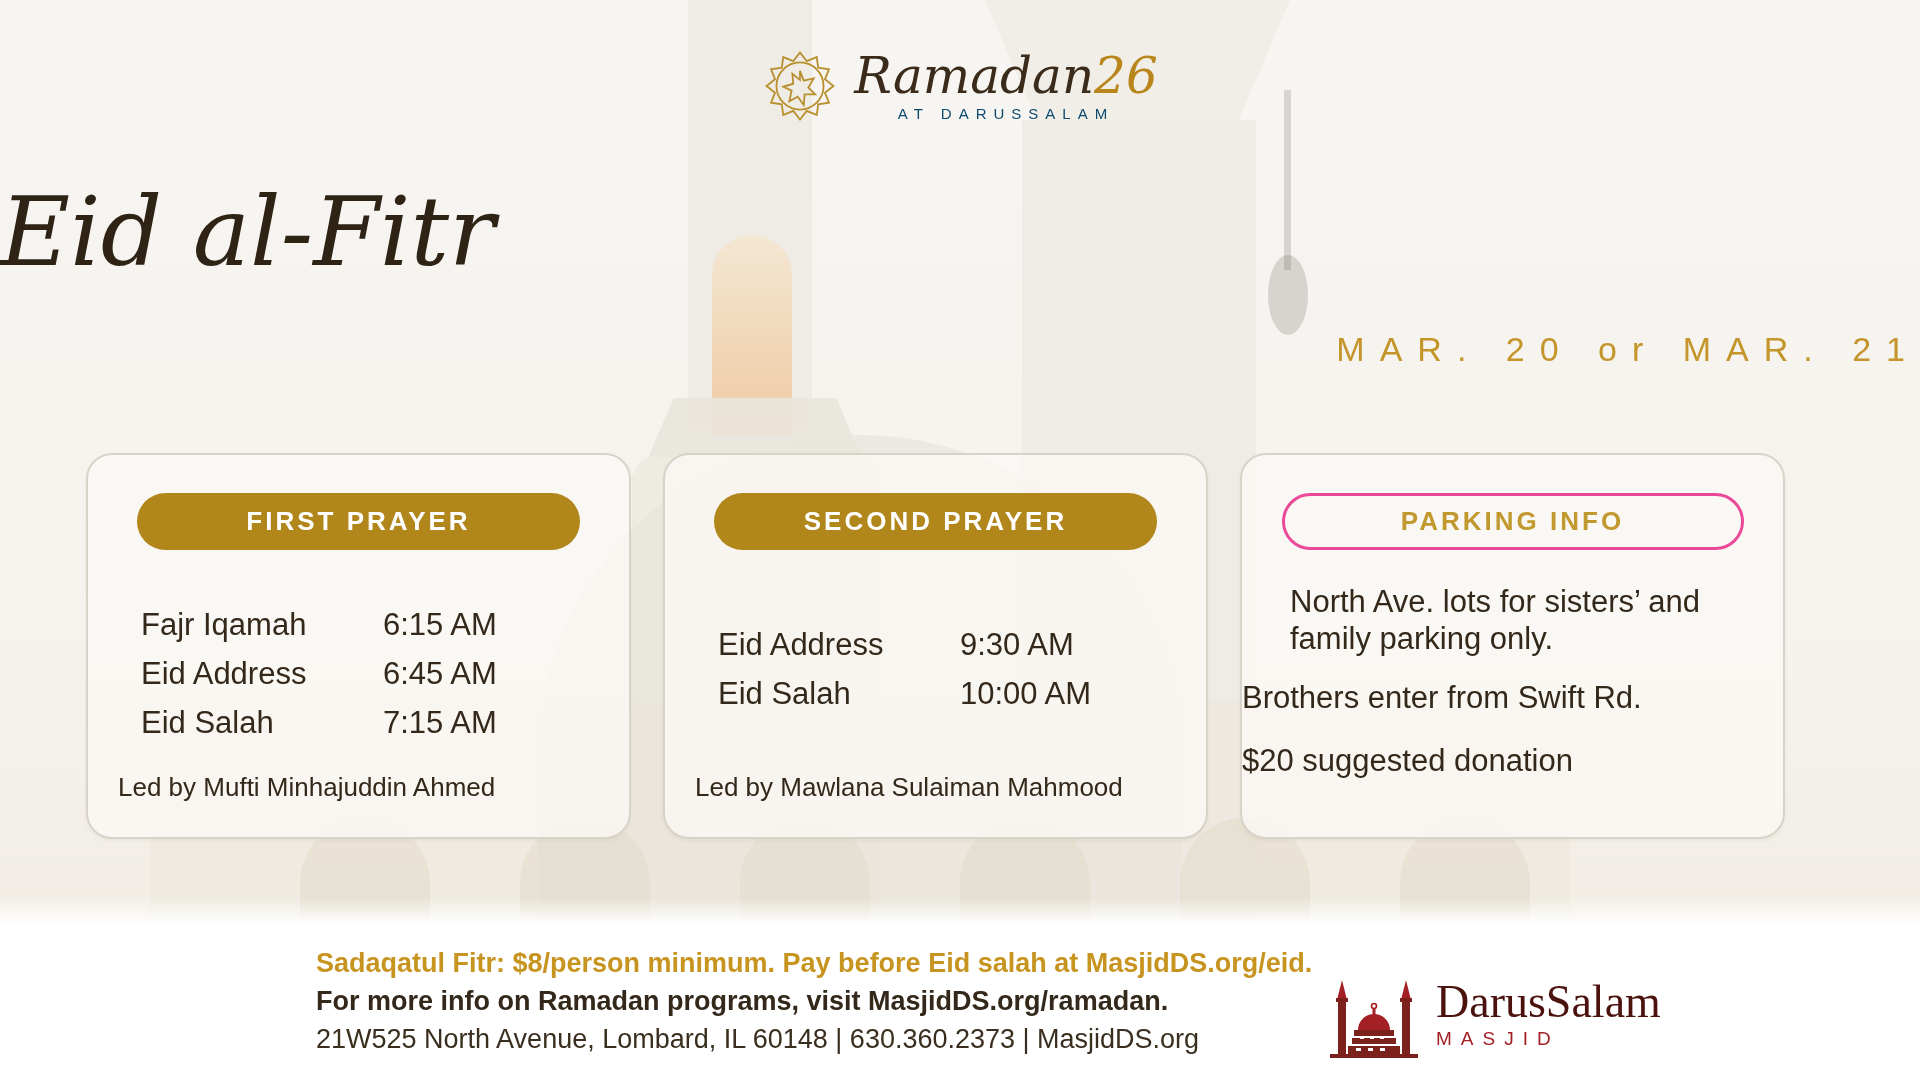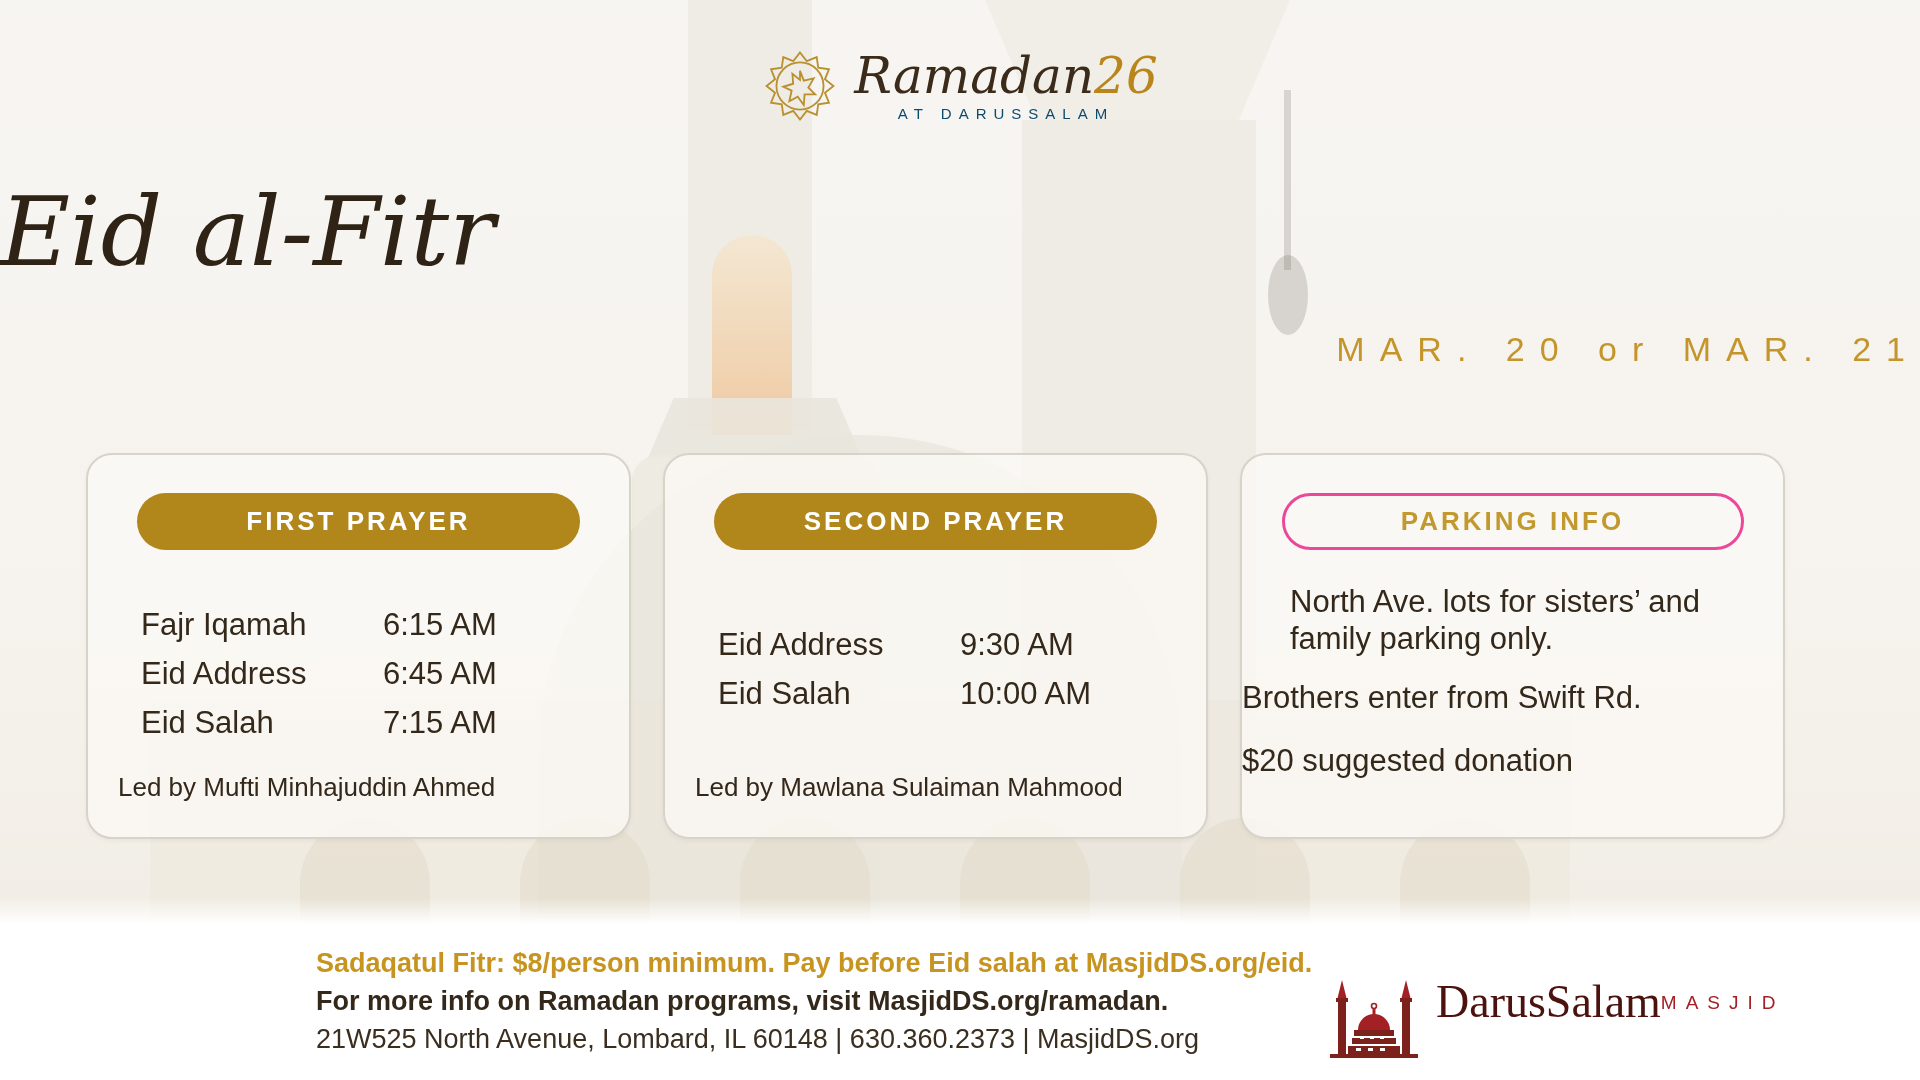--- a/index.html
+++ b/index.html
@@ -74,21 +74,21 @@
   .parking-p3 { margin:27px auto 0; font-size:31px; }
 
   
   .footer-text { position:absolute; left:272px; top:944px; line-height:38px;margin-left:44px; }
   .footer-line1 { font-size:27px; font-weight:bold; color:#C79420; }
   .footer-line2 { font-size:27px; font-weight:bold; color:#33281A; }
   .footer-line3 { font-size:27px; color:#3A2E1F; }
 
   .masjid-logo { position:absolute; left:1330px; top:972px; display:flex; gap:18px; align-items:flex-start; }
   .mosque-icon { width:88px; height:90px; }
-  .masjid-text { display:flex; flex-direction:row; align-items:center; margin-top:6px; }
+  .masjid-text { display:flex; flex-direction:column; align-items:flex-start; margin-top:6px; }
   .masjid-name { font-family:"Liberation Serif", serif; font-size:46px; line-height:48px; color:#4B120E; }
   .masjid-sub  { font-size:19px; letter-spacing:9px; color:#A32025; margin-top:2px; }
 </style>
 </head>
 <body>
 
 <div class="bg">
   <div class="bg-left-shaft"></div>
   <div class="bg-left-window"></div>
   <div class="bg-left-balcony"></div>

